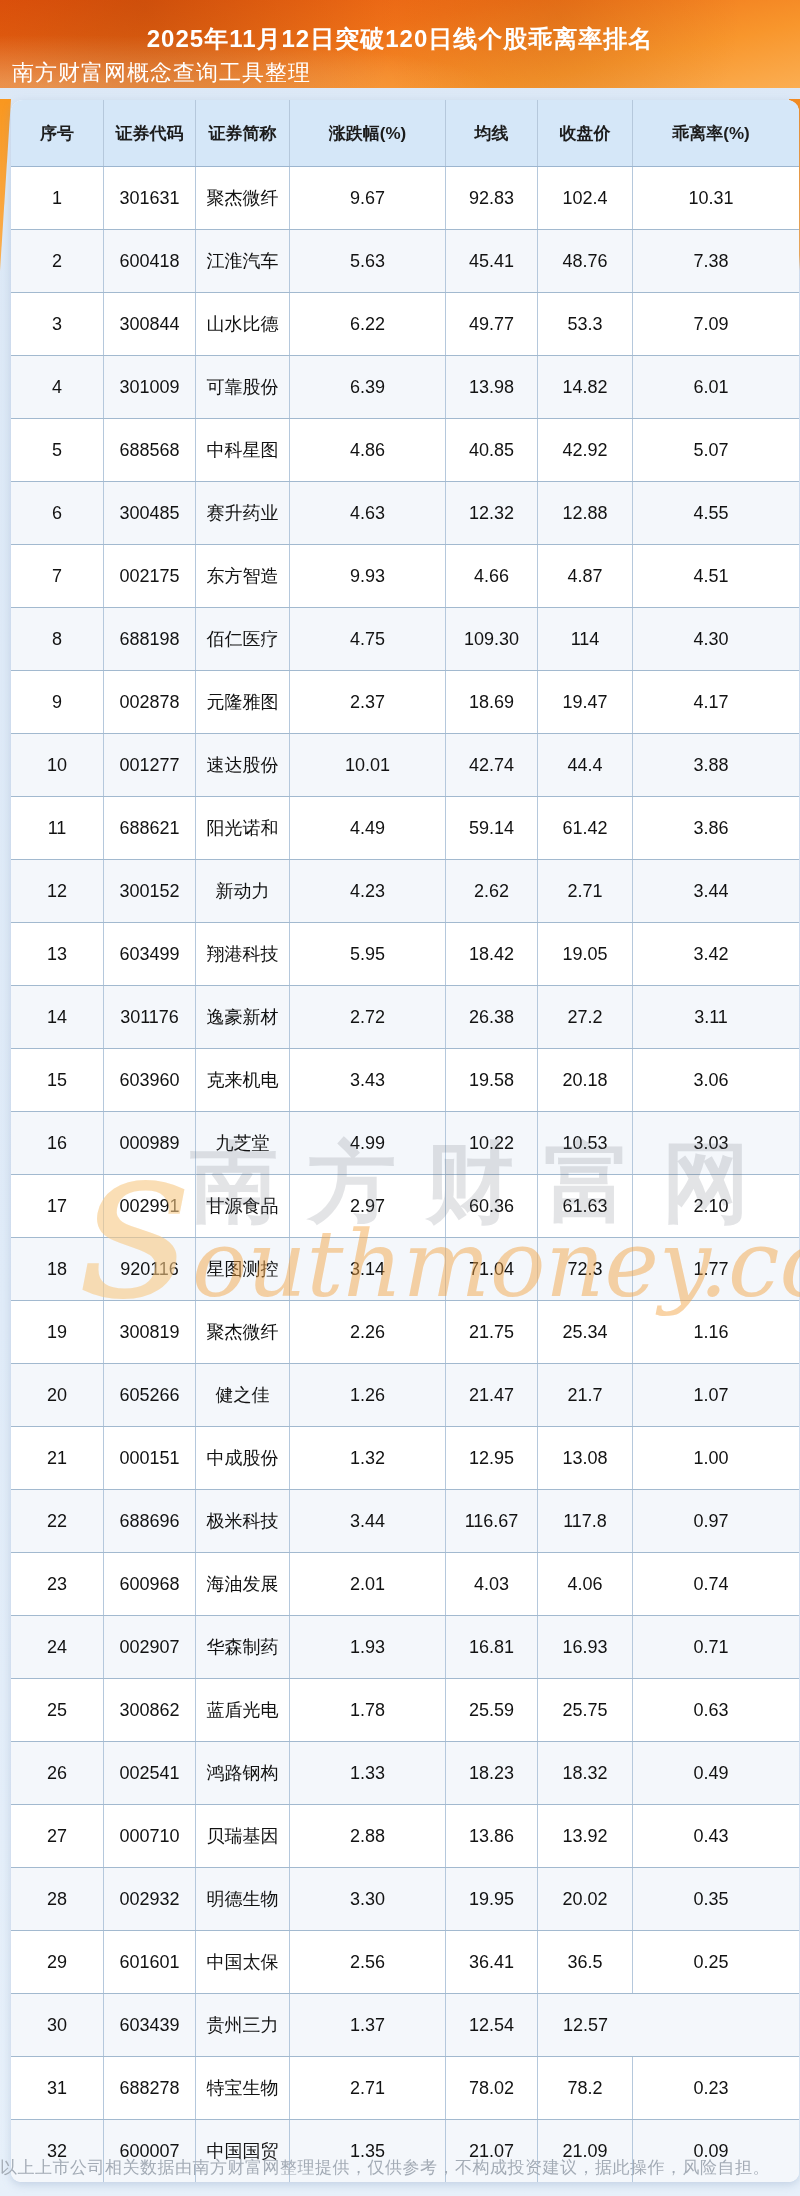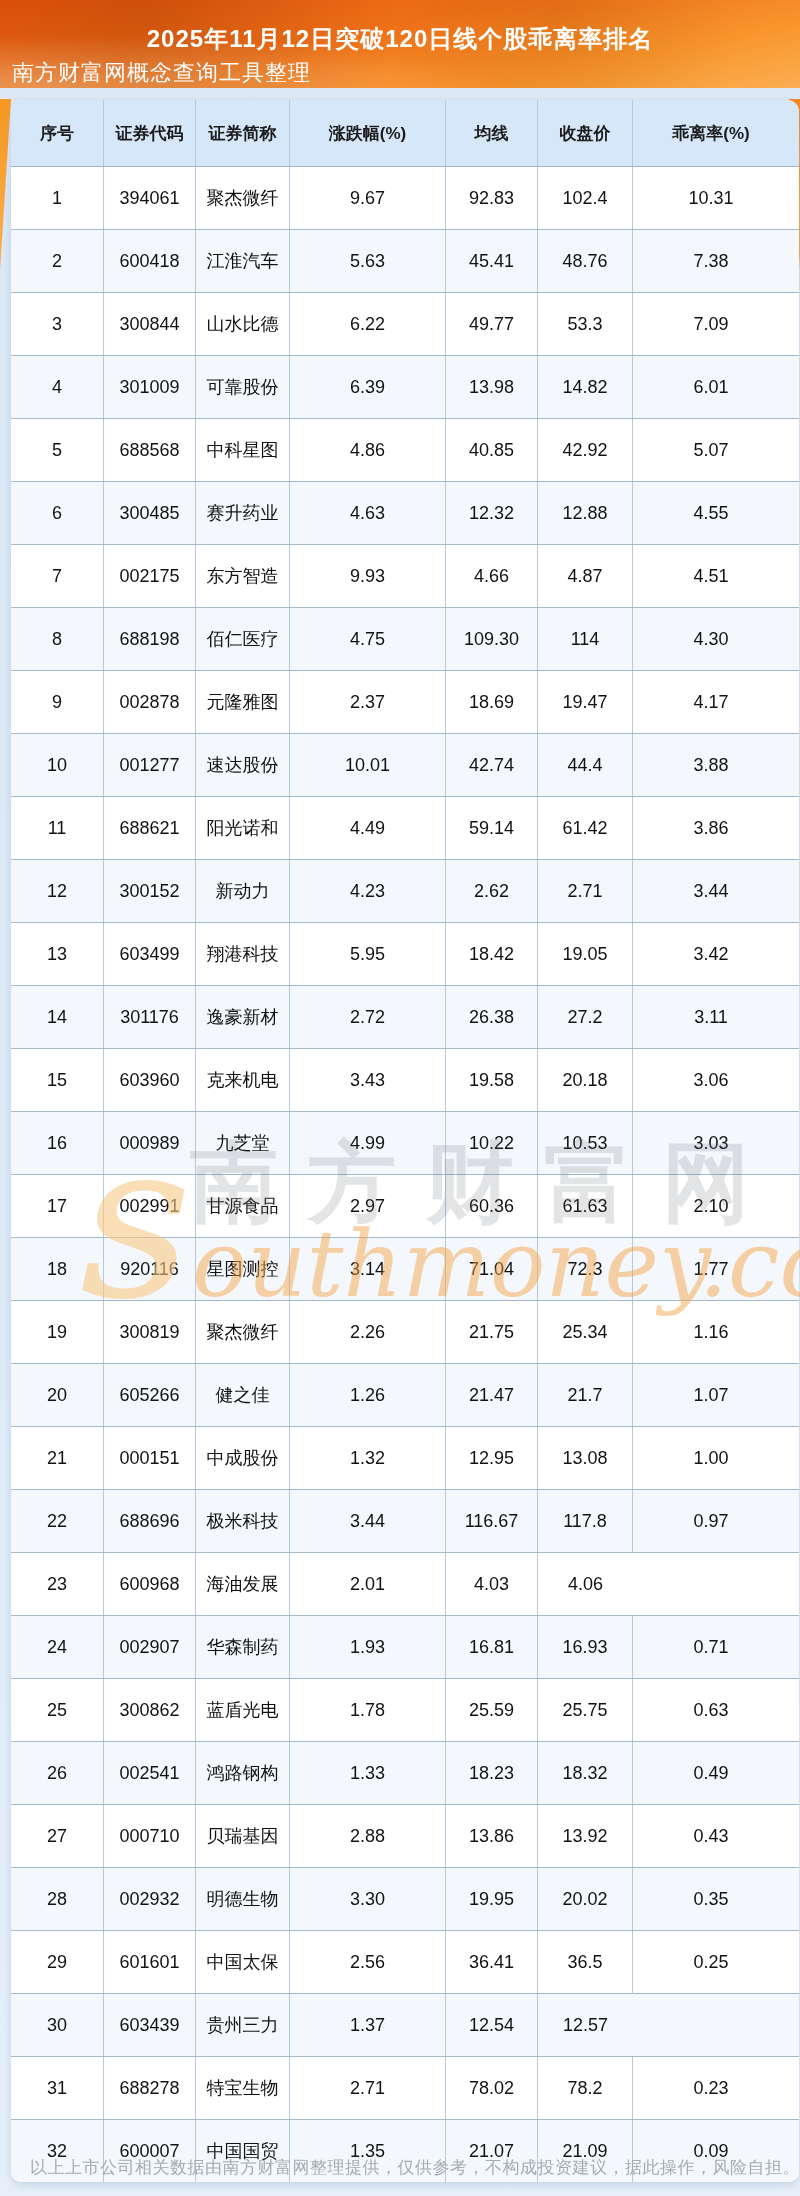--- a/index.html
+++ b/index.html
@@ -80,21 +80,21 @@
     font-size:92px;line-height:1;
     color:rgba(242,164,66,0.48);
   }
   .wm-en::first-letter{
     font-size:218px;
     color:rgba(246,200,132,0.60);
   }
   
   .disclaimer{
     position:absolute;left:0;top:2156px;width:100%;
-    text-align:right;
+    text-align:left;
     font-size:17px;color:#a3abb5;letter-spacing:0.5px;
   }
 </style>
 </head>
 <body>
 
 <div class="page">
 
   <div class="hero">
     <div class="hero-title1">2025年11月12日突破120日线个股乖离率排名</div>
@@ -109,21 +109,21 @@
         <div class="cell th">证券代码</div>
         <div class="cell th">证券简称</div>
         <div class="cell th">涨跌幅(%)</div>
         <div class="cell th">均线</div>
         <div class="cell th">收盘价</div>
         <div class="cell th">乖离率(%)</div>
       </div>
     <div>
         <div class="trow body-row odd">
           <div class="cell td">1</div>
-          <div class="cell td">394061</div>
+          <div class="cell td">301631</div>
           <div class="cell td">聚杰微纤</div>
           <div class="cell td">9.67</div>
           <div class="cell td">92.83</div>
           <div class="cell td">102.4</div>
           <div class="cell td">10.31</div>
         </div>
         <div class="trow body-row even">
           <div class="cell td">2</div>
           <div class="cell td">600418</div>
           <div class="cell td">江淮汽车</div>
@@ -312,20 +312,21 @@
           <div class="cell td">117.8</div>
           <div class="cell td">0.97</div>
         </div>
         <div class="trow body-row odd">
           <div class="cell td">23</div>
           <div class="cell td">600968</div>
           <div class="cell td">海油发展</div>
           <div class="cell td">2.01</div>
           <div class="cell td">4.03</div>
           <div class="cell td">4.06</div>
+          <div class="cell td">0.74</div>
         </div>
         <div class="trow body-row even">
           <div class="cell td">24</div>
           <div class="cell td">002907</div>
           <div class="cell td">华森制药</div>
           <div class="cell td">1.93</div>
           <div class="cell td">16.81</div>
           <div class="cell td">16.93</div>
           <div class="cell td">0.71</div>
         </div>

